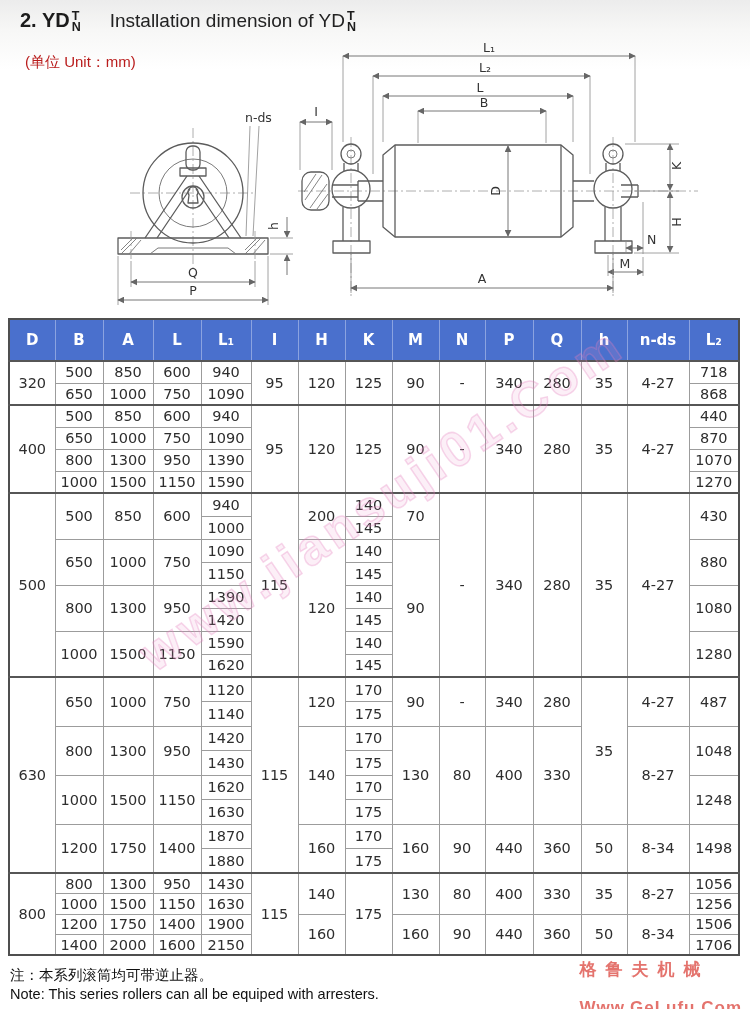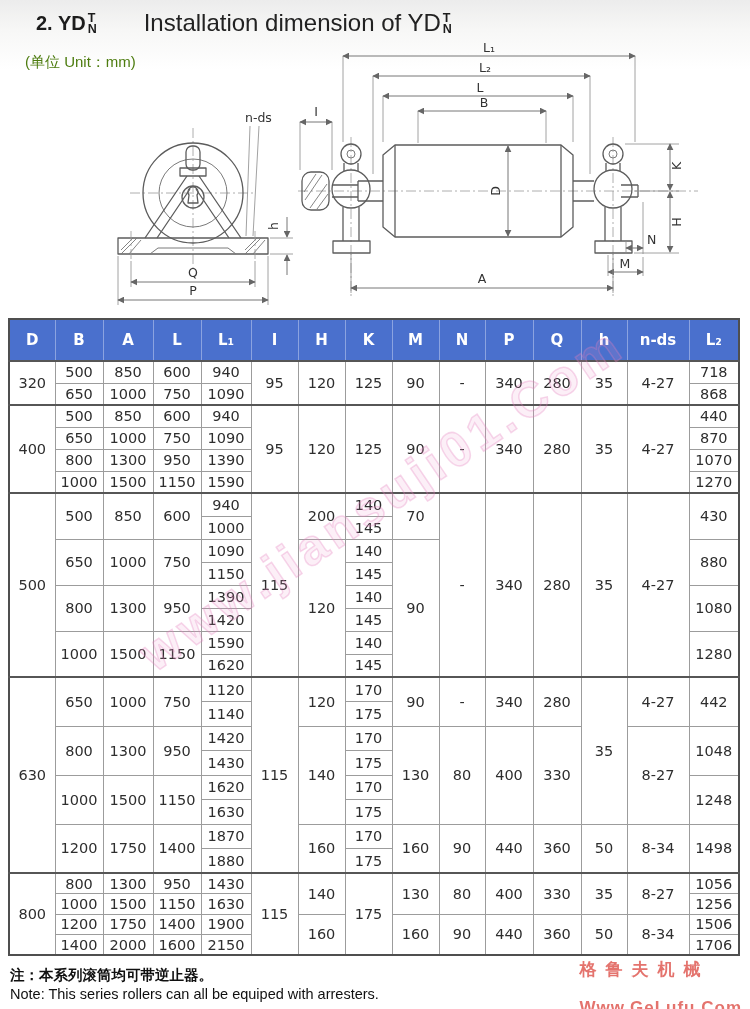--- a/index.html
+++ b/index.html
@@ -2,26 +2,26 @@
 <html style="--header-bg: #4a70cd; --header-text: #ffffff; --brand-red: #e4736d; --watermark-pink: #eb8cc3;"><head>
 <meta charset="utf-8">
 <style>
   html,body{margin:0;padding:0;}
   body{
     width:750px;height:1009px;position:relative;overflow:hidden;
     background:linear-gradient(180deg,#ececec 0%,#f7f7f6 30px,#ffffff 70px);
     font-family:"Liberation Sans",sans-serif;color:#1c1c1c;
   }
   
-  .title{position:absolute;top:9px;left:36px;display:flex;align-items:center;white-space:nowrap;}
+  .title{position:absolute;top:9px;left:20px;display:flex;align-items:center;white-space:nowrap;}
   .title .cn{font-weight:bold;font-size:20px;}
-  .title .en{font-weight:normal;font-size:24px;margin-left:44px;color:#222;}
+  .title .en{font-weight:normal;font-size:19px;margin-left:26px;color:#222;}
   .stack{display:inline-flex;flex-direction:column;font-size:12.5px;font-weight:bold;
          line-height:11px;margin:0 3px 0 2px;transform:translateY(1px);}
-  .unit-note{position:absolute;top:53px;left:25px;font-size:15px;color:#4d7c0f;}
+  .unit-note{position:absolute;top:53px;left:25px;font-size:15px;color:#b91c1c;}
   
   .drawings{position:absolute;top:42px;left:0;width:750px;height:274px;}
   .ol{stroke:#5c5c5c;stroke-width:1.3;fill:none;stroke-linejoin:round;}
   .thin{stroke:#7a7a7a;stroke-width:1;fill:none;}
   .cl{stroke:#9a9a9a;stroke-width:0.8;stroke-dasharray:10 3 2 3;fill:none;}
   .ext{stroke:#8a8a8a;stroke-width:0.8;}
   .dim{stroke:#777;stroke-width:1;marker-start:url(#ar);marker-end:url(#ar);}
   .dimE{stroke:#777;stroke-width:1;marker-end:url(#ar);}
   .ht{stroke:#777;stroke-width:0.9;}
   .lb{font-size:12.5px;fill:#333;font-family:"DejaVu Sans",sans-serif;}
@@ -40,21 +40,21 @@
   tr.g630{height:24.5px;}
   tr.g800{height:20.5px;}
   col.cD{width:46px}col.cB{width:48px}col.cA{width:50px}col.cL{width:48px}col.cL1{width:50px}
   col.cI{width:47px}col.cH{width:47px}col.cK{width:47px}col.cM{width:47px}col.cN{width:46px}
   col.cP{width:48px}col.cQ{width:48px}col.ch{width:46px}col.cnds{width:62px}col.cL2{width:50px}
   
   .wm-diag{position:absolute;left:145px;top:630px;transform:rotate(-34deg);transform-origin:left center;
     font-size:50px;font-weight:bold;letter-spacing:5px;white-space:nowrap;pointer-events:none;
     color:rgba(235,140,195,0.14);-webkit-text-stroke:1.5px rgba(230,125,190,0.30);z-index:5;}
   .notes{position:absolute;left:10px;top:966px;font-size:14.5px;line-height:19px;color:#101010;}
-  .notes .cn-note{font-weight:bold;}
+  .notes .cn-note{font-weight:normal;}
   .brand{position:absolute;right:8px;top:959px;text-align:left;z-index:6;
          color:var(--brand-red,#e4736d);font-weight:bold;line-height:21px;}
   .brand .b1{font-size:17px;letter-spacing:9px;}
   .brand .b2{font-size:17px;letter-spacing:1px;margin-top:17px;}
 </style>
 </head>
 <body>
 
 <div class="title">
   <span class="cn">2. YD</span>
@@ -358,21 +358,21 @@
           <td>1120</td>
           <td rowspan="8">115</td>
           <td rowspan="2">120</td>
           <td>170</td>
           <td rowspan="2">90</td>
           <td rowspan="2">-</td>
           <td rowspan="2">340</td>
           <td rowspan="2">280</td>
           <td rowspan="6">35</td>
           <td rowspan="2">4-27</td>
-          <td rowspan="2">442</td>
+          <td rowspan="2">487</td>
         </tr>
         <tr class="g630">
           <td>1140</td>
           <td>175</td>
         </tr>
         <tr class="g630">
           <td rowspan="2">800</td>
           <td rowspan="2">1300</td>
           <td rowspan="2">950</td>
           <td>1420</td>

